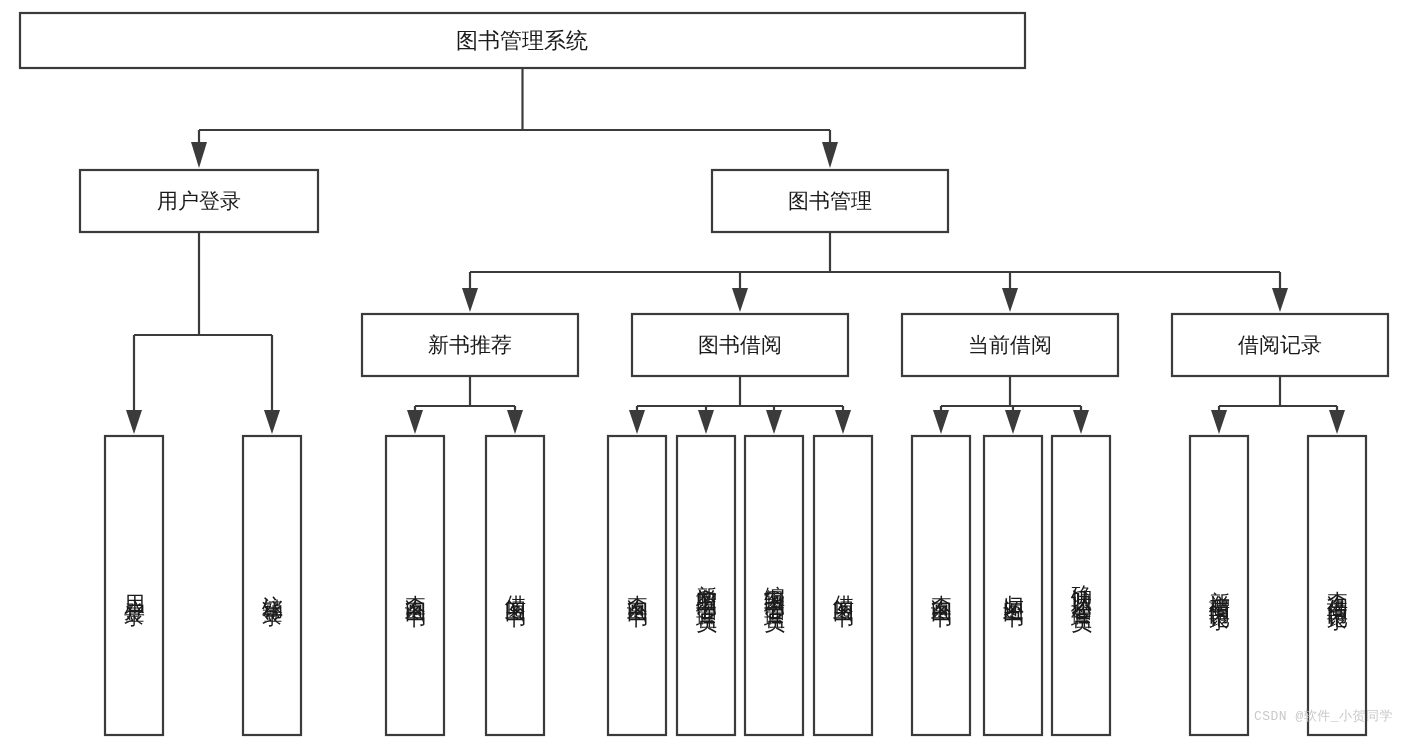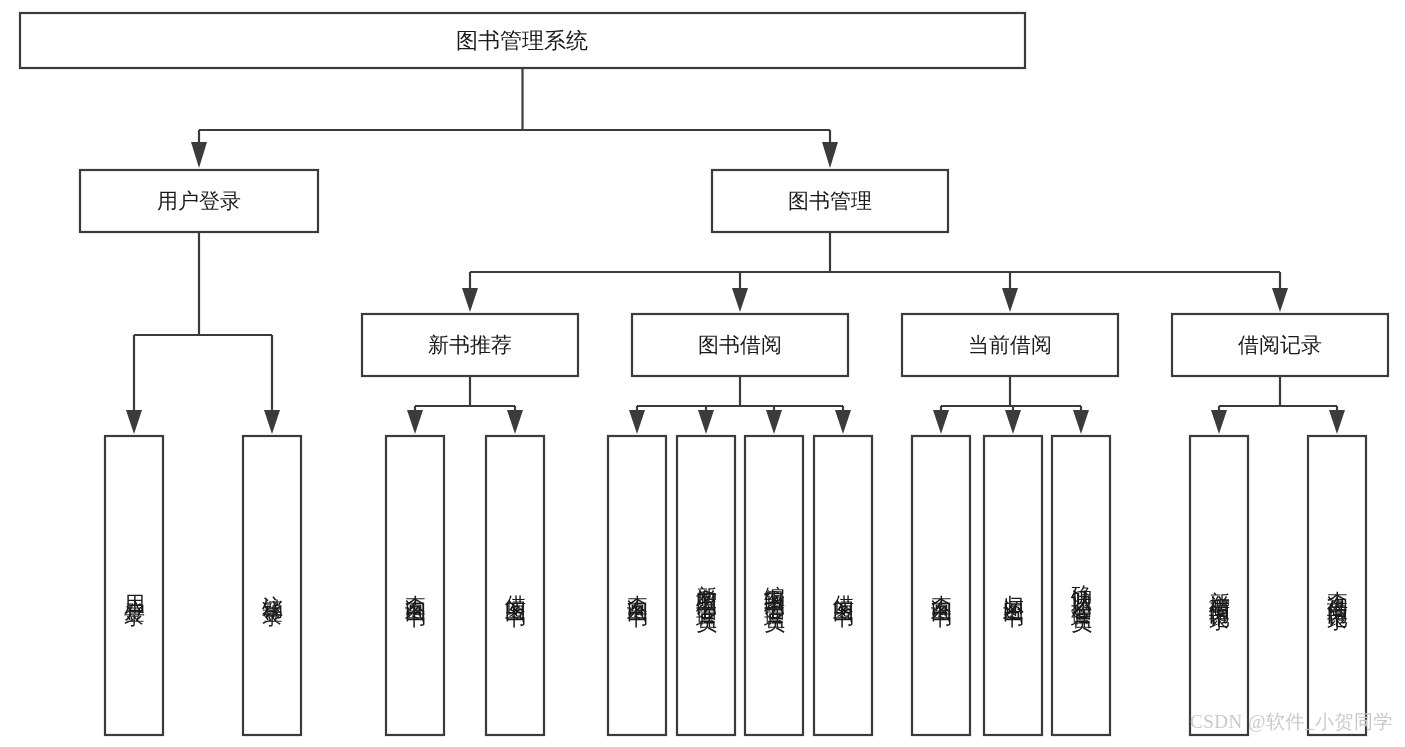--- a/index.html
+++ b/index.html
@@ -47,23 +47,23 @@
     fill: none;
     stroke-linecap: butt;
   }
   .arrow-head {
     fill: #3b3b3b;
     stroke: none;
   }
   .watermark {
     position: absolute;
     right: 12px;
-    bottom: 12px;
-    font-family: Liberation Serif, serif;
-    font-size: 19px;
+    bottom: 22px;
+    font-family: Liberation Mono, monospace;
+    font-size: 13px;
     color: #c9c9c9;
     letter-spacing: 0.5px;
     white-space: nowrap;
     pointer-events: none;
   }
 </style>
 </head>
 <body>
 
 <div id="diagram-root">

